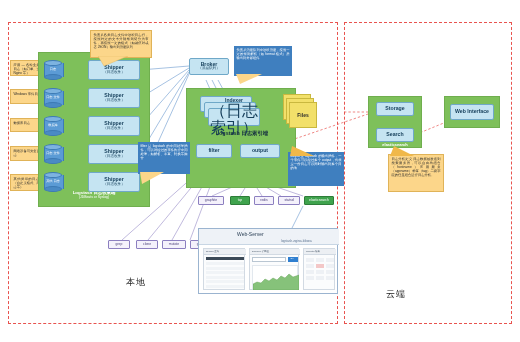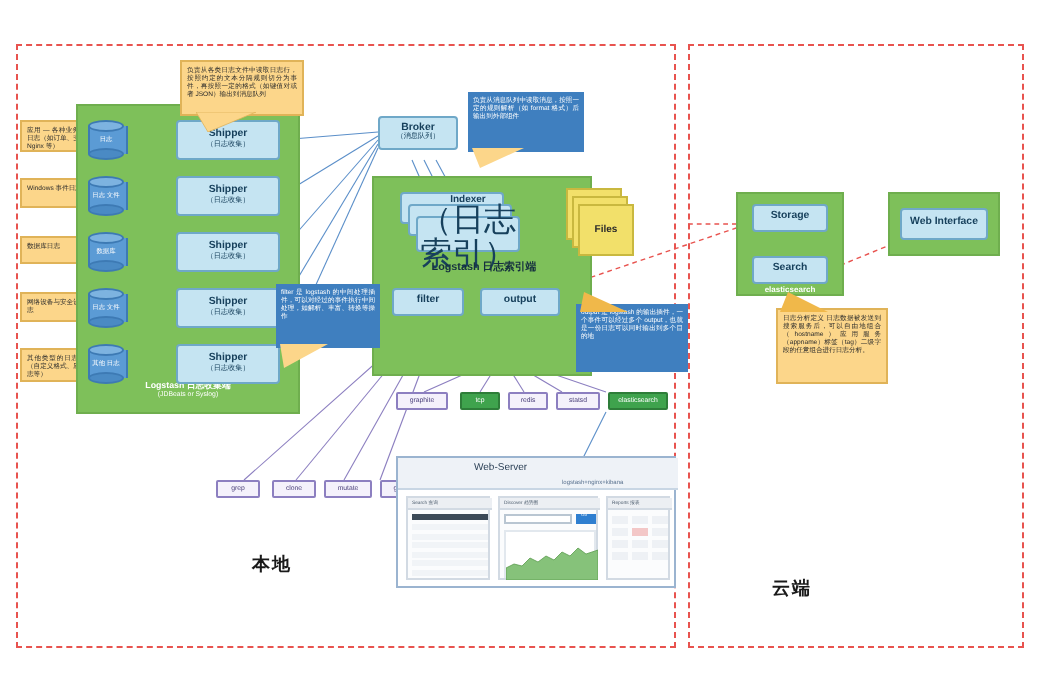--- a/index.html
+++ b/index.html
@@ -5,21 +5,21 @@
 <style>
   html,body{margin:0;padding:0;background:#ffffff;}
   body{width:520px;height:342px;position:relative;overflow:hidden;
        font-family:"Liberation Sans","DejaVu Sans",sans-serif;}
   #stage{position:absolute;left:0;top:0;width:520px;height:342px;}
   svg#wires{position:absolute;left:0;top:0;width:520px;height:342px;pointer-events:none;}
   .abs{position:absolute;box-sizing:border-box;}
 
   
   .region{border:1px dashed #e8534f;background:#fff;}
-  .region-label{font-weight:bold;color:#1a1a1a;font-size:9px;letter-spacing:1px;}
+  .region-label{font-weight:normal;color:#1a1a1a;font-size:9px;letter-spacing:1px;}
 
   
   .green{background:#7ec05a;border:1px solid #6fae4e;}
 
   
   .bluebox{background:#c5e4f2;border:1px solid #6fa8c8;border-radius:2px;
            display:flex;flex-direction:column;align-items:center;justify-content:center;
            color:#17405c;text-align:center;line-height:1.05;}
   .bluebox .t1{font-size:5.2px;font-weight:bold;}
   .bluebox .t2{font-size:3.6px;}

